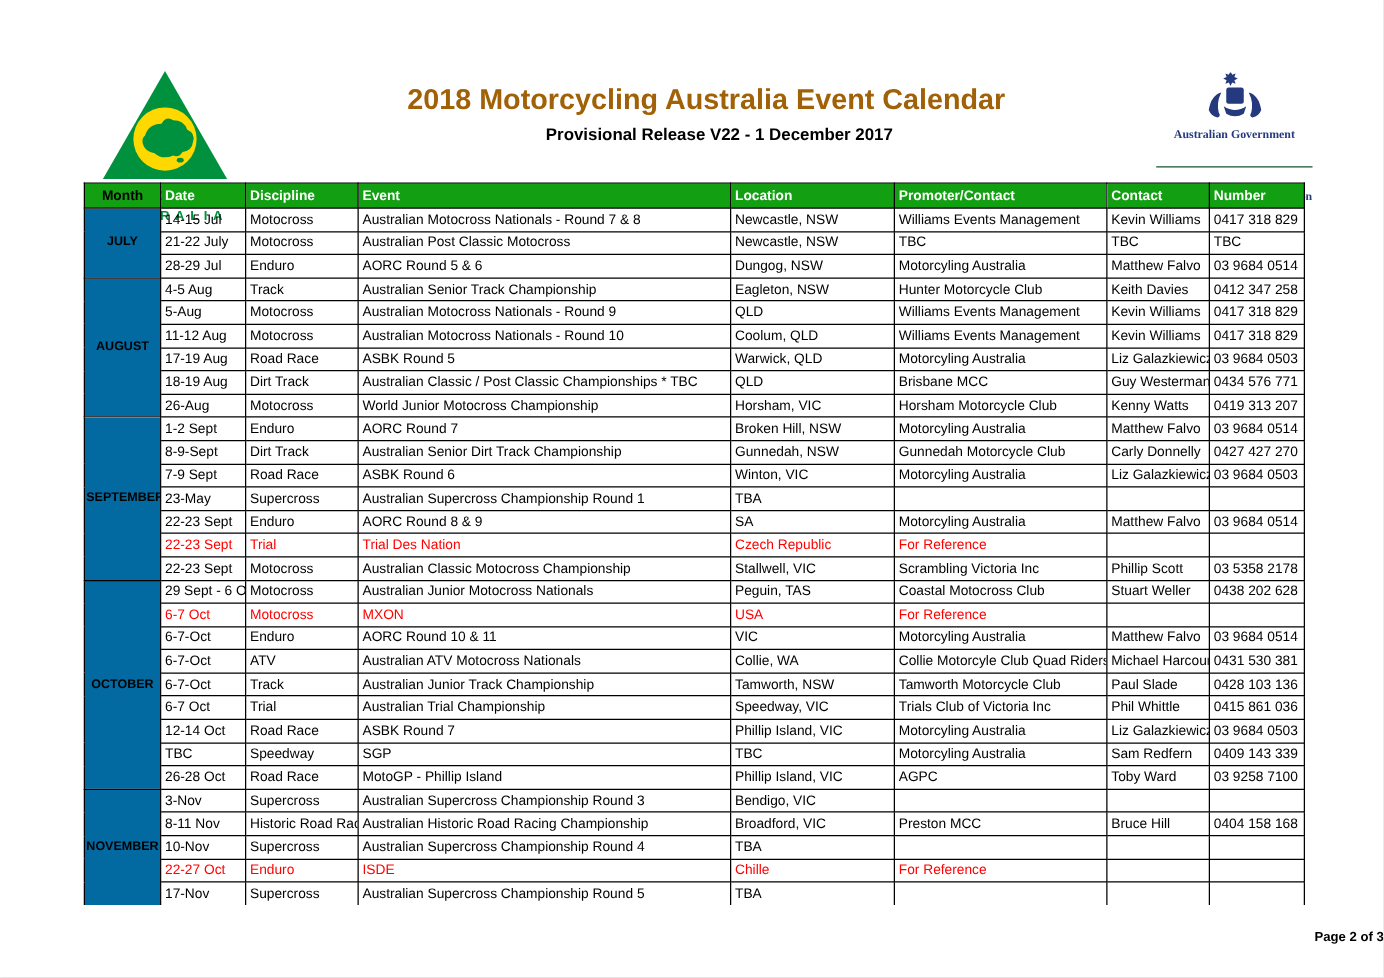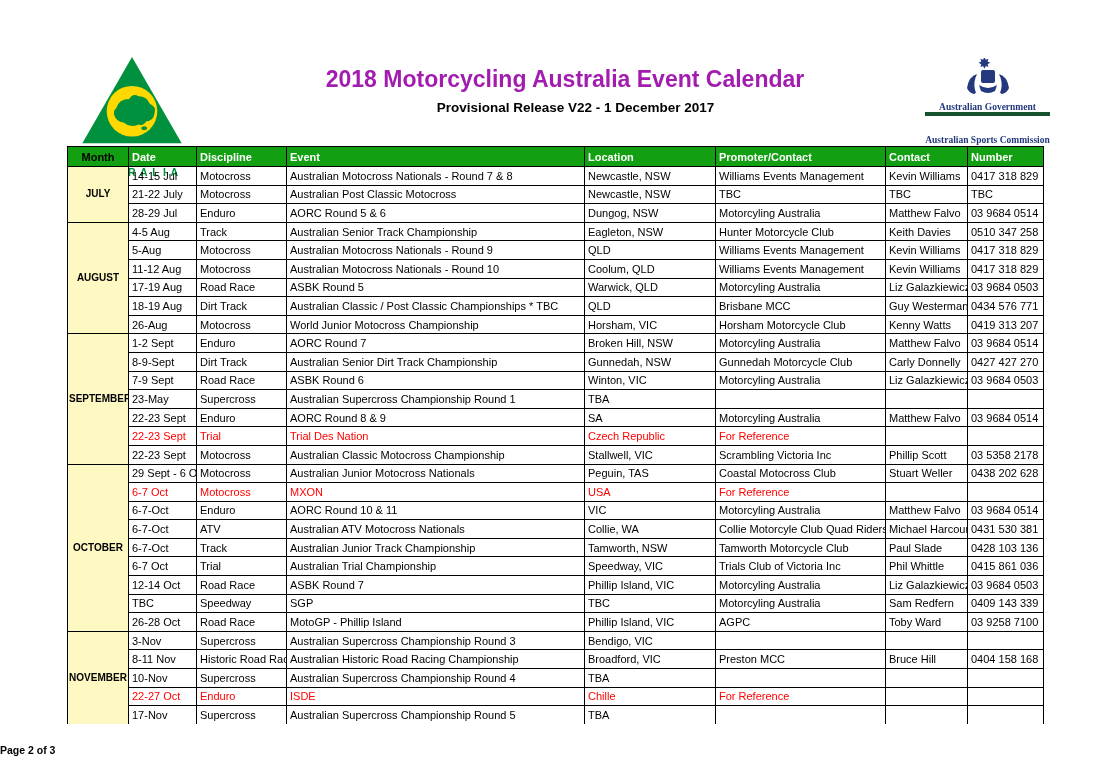--- a/index.html
+++ b/index.html
@@ -6,39 +6,39 @@
   .page {
     position:relative; width:1107px; height:782px; background:#ffffff;
     font-family:"Liberation Sans", sans-serif; overflow:hidden;
     box-shadow:0 0 4px rgba(0,0,0,.25);
   }
   
   .ma-logo { position:absolute; left:76px; top:55px; width:112px; text-align:center; }
   .ma-line1 { color:#00913f; font-weight:bold; font-size:10.5px; letter-spacing:1.2px; margin-top:1px; white-space:nowrap; }
   .ma-line2 { color:#00913f; font-weight:bold; font-size:10.5px; letter-spacing:4.5px; border-top:2px dotted #e02a1e; padding-top:1px; margin-top:1px; white-space:nowrap; }
   .title-block { position:absolute; left:0; right:0; top:66px; text-align:center; }
-  .title { font-size:23px; font-weight:bold; color:#a21caf;padding-left:23px; }
+  .title { font-size:23px; font-weight:bold; color:#a16207;padding-left:23px; }
   .subtitle { font-size:13.5px; font-weight:bold; color:#000; margin-top:7px;padding-left:44px; }
   .gov-logo { position:absolute; left:925px; top:58px; width:125px; text-align:center; color:#24397e; }
-  .gov-line1 { font-family:"Liberation Serif", serif; font-weight:bold; font-size:9.5px; margin-top:2px; padding-bottom:0; border-bottom:4px solid #14532d; }
+  .gov-line1 { font-family:"Liberation Serif", serif; font-weight:bold; font-size:9.5px; margin-top:2px; padding-bottom:20px; border-bottom:1px solid #14532d; }
   .gov-line2 { font-family:"Liberation Serif", serif; font-weight:bold; font-size:9.5px; margin-top:19px; }
   
   table.cal { position:absolute; left:67px; top:146px; border-collapse:collapse; table-layout:fixed; width:976px; }
   .cal th, .cal td {
     border:1px solid #000; font-size:11px; line-height:12px; height:17.6px;
     padding:0 3px; overflow:hidden; white-space:nowrap; text-align:left; vertical-align:middle;
   }
   .cal thead th { background:#12a012; color:#ffffff; font-weight:bold; height:19px; }
   .cal thead th.month-header { color:#000000; text-align:center;margin-top:12px; }
-  .cal td.month-cell { background:#fef9c3; font-weight:bold; text-align:center; font-size:10px; padding:0 1px; }
+  .cal td.month-cell { background:#0369a1; font-weight:bold; text-align:center; font-size:10px; padding:0 1px; }
   .cal tr.red td { color:#ff0000; }
   .cal tr.cut td { border-bottom:none; }
   .cal td.month-cell.cut { border-bottom:none; }
   
-  .footer { position:absolute; left:0; right:0; top:744px; text-align:left; font-size:10.5px; font-weight:bold; color:#000; }
+  .footer { position:absolute; left:0; right:0; top:744px; text-align:right; font-size:10.5px; font-weight:bold; color:#000; }
 </style>
 </head>
 <body>
 
 <div class="page">
 
   <div class="ma-logo">
     <span>
       <svg width="104" height="90" viewBox="0 0 110 96">
         <polygon points="55,2 2,94 108,94" fill="#00913f"></polygon>
@@ -125,21 +125,21 @@
           <td>03 9684 0514</td>
         </tr>
         <tr>
           <td class="month-cell" rowspan="6">AUGUST</td>
           <td>4-5 Aug</td>
           <td>Track</td>
           <td>Australian Senior Track Championship</td>
           <td>Eagleton, NSW</td>
           <td>Hunter Motorcycle Club</td>
           <td>Keith Davies</td>
-          <td>0510 347 258</td>
+          <td>0412 347 258</td>
         </tr>
         <tr>
           <td>5-Aug</td>
           <td>Motocross</td>
           <td>Australian Motocross Nationals - Round 9</td>
           <td>QLD</td>
           <td>Williams Events Management</td>
           <td>Kevin Williams</td>
           <td>0417 318 829</td>
         </tr>

